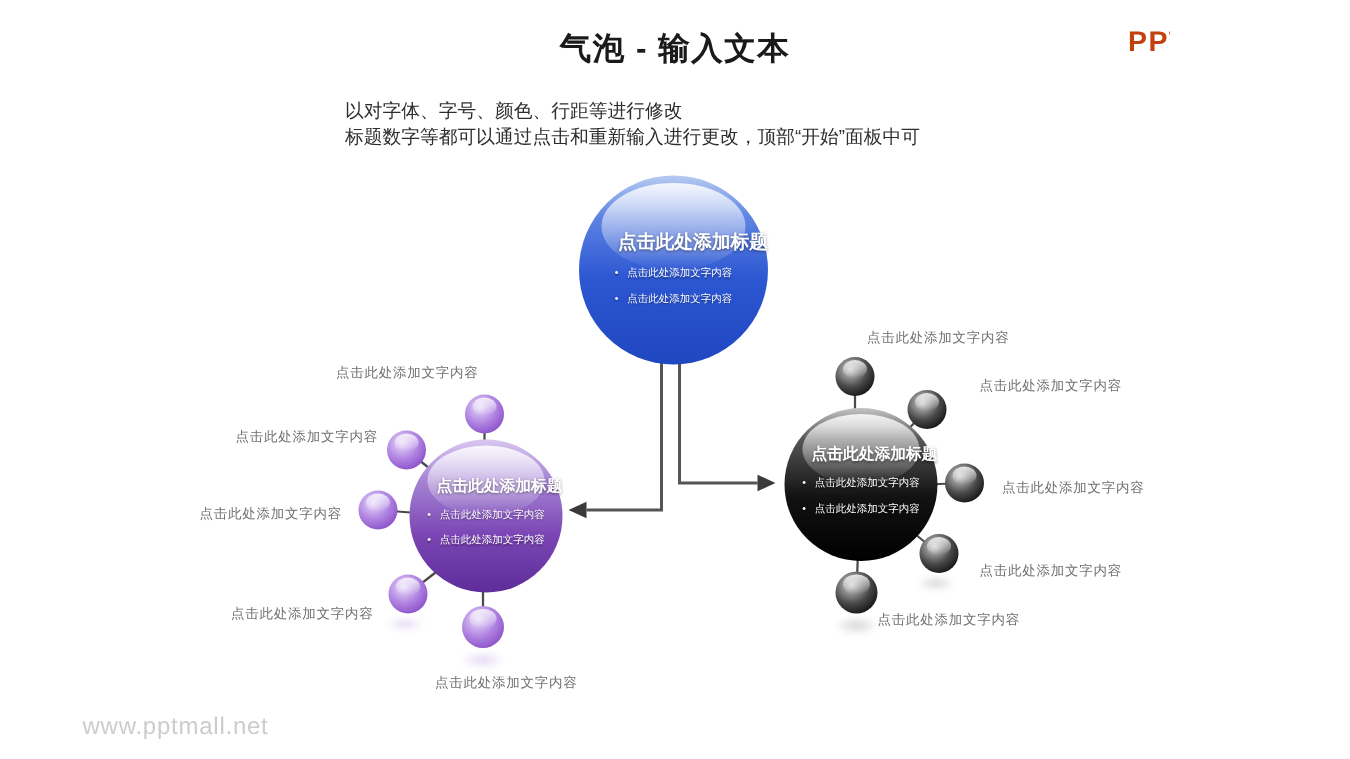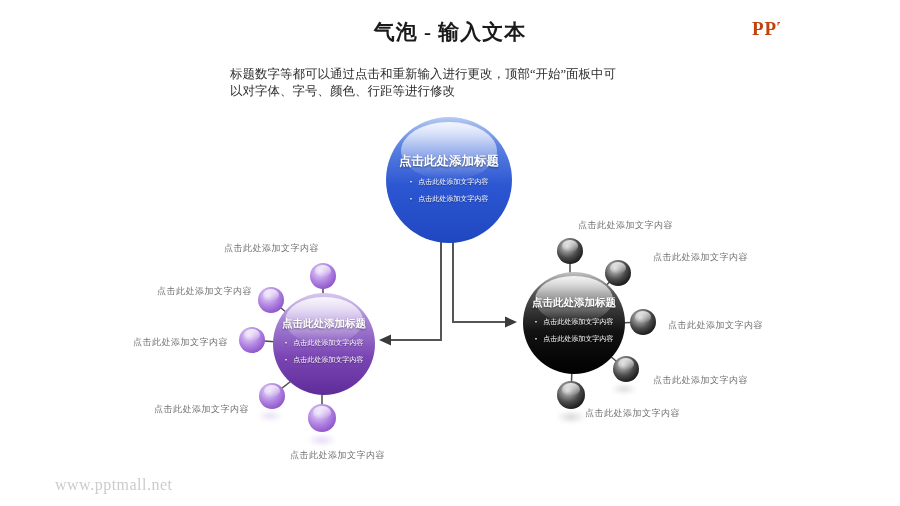--- a/index.html
+++ b/index.html
@@ -1,17 +1,17 @@
 <!DOCTYPE html>
 <html><head>
 <meta charset="utf-8">
 <style>
   html,body{margin:0;padding:0;background:#fff;}
   .stage{position:relative;width:780px;height:506px;background:#ffffff;overflow:hidden;
-         font-family:Liberation Serif, serif;}
+         font-family:Liberation Sans, sans-serif;}
 
   .page-title{position:absolute;left:0;top:18px;width:900px;text-align:center;
               font-size:21px;font-weight:bold;color:#1a1a1a;letter-spacing:1px;}
   .logo{position:absolute;left:752px;top:18px;width:130px;font-size:19px;font-weight:bold;
         color:#c2410c;letter-spacing:1px;}
   .desc{position:absolute;left:230px;top:66px;font-size:12.5px;line-height:17px;color:#2d2d2d;}
   .watermark{position:absolute;left:55px;top:476px;font-size:16px;color:#cccccc;letter-spacing:.5px;}
 
   svg.connectors{position:absolute;left:0;top:0;z-index:1;pointer-events:none;}
 
@@ -26,42 +26,42 @@
   .sat{position:absolute;border-radius:50%;z-index:2;}
   .sat::before{content:"";position:absolute;left:18%;top:7%;width:64%;height:48%;border-radius:50%;
                background:linear-gradient(rgba(255,255,255,.8),rgba(255,255,255,0));}
   .sat.purple{background:radial-gradient(circle at 38% 32%,#e8dcf8 0%,#b184e2 45%,#8a50c8 80%,#6f3ab0 100%);}
   .sat.black{background:radial-gradient(circle at 38% 32%,#d2d2d2 0%,#4a4a4a 48%,#0b0b0b 85%,#000 100%);}
 
   .refl{position:absolute;border-radius:50%;opacity:.3;filter:blur(2px);z-index:1;}
   .refl.purple{background:radial-gradient(ellipse,rgba(138,80,200,.8),rgba(138,80,200,0) 70%);}
   .refl.black{background:radial-gradient(ellipse,rgba(70,70,70,.8),rgba(70,70,70,0) 70%);}
 
-  .sphere-content{position:absolute;left:0;width:100%;text-align:center;color:#ffffff;z-index:4;}
+  .sphere-content{position:absolute;left:0;width:100%;text-align:right;color:#ffffff;z-index:4;}
   .sphere-title{font-weight:bold;text-shadow:0 1px 2px rgba(0,0,0,.45);white-space:nowrap;}
   .blue .sphere-content{top:36px;}
   .blue .sphere-title{font-size:12.5px;}
   .small .sphere-content{top:24px;}
   .small .sphere-title{font-size:10.5px;}
   .sphere-bullet{font-size:7px;margin-top:7px;display:flex;justify-content:center;
                  align-items:center;gap:6px;text-shadow:0 1px 1px rgba(0,0,0,.4);white-space:nowrap;}
   .sphere-bullet .b{font-size:7px;}
 
   .clabel{position:absolute;font-size:9px;color:#707070;white-space:nowrap;z-index:2;letter-spacing:.5px;}
 </style>
 </head>
 <body>
 
 <div class="stage">
 
   <div class="page-title">气泡 - 输入文本</div>
   <div class="logo">PPTmall</div>
   <div class="desc">
+    <div>以对字体、字号、颜色、行距等进行修改</div>
     <div>标题数字等都可以通过点击和重新输入进行更改，顶部“开始”面板中可</div>
-    <div>以对字体、字号、颜色、行距等进行修改</div>
   </div>
 
   <svg class="connectors" width="900" height="506" viewBox="0 0 900 506">
     <polyline points="441,241 441,340 391,340" stroke="#555555" stroke-width="2" fill="none"></polyline>
     <polygon points="391,334.5 391,345.5 379,340" fill="#3a3a3a"></polygon>
     <polyline points="453,241 453,322 505,322" stroke="#555555" stroke-width="2" fill="none"></polyline>
     <polygon points="505,316.5 505,327.5 517,322" fill="#3a3a3a"></polygon>
     <g stroke="#4a4a4a" stroke-width="1.5">
       <line x1="323" y1="276" x2="323" y2="300"></line>
       <line x1="271" y1="300" x2="296" y2="320"></line>

